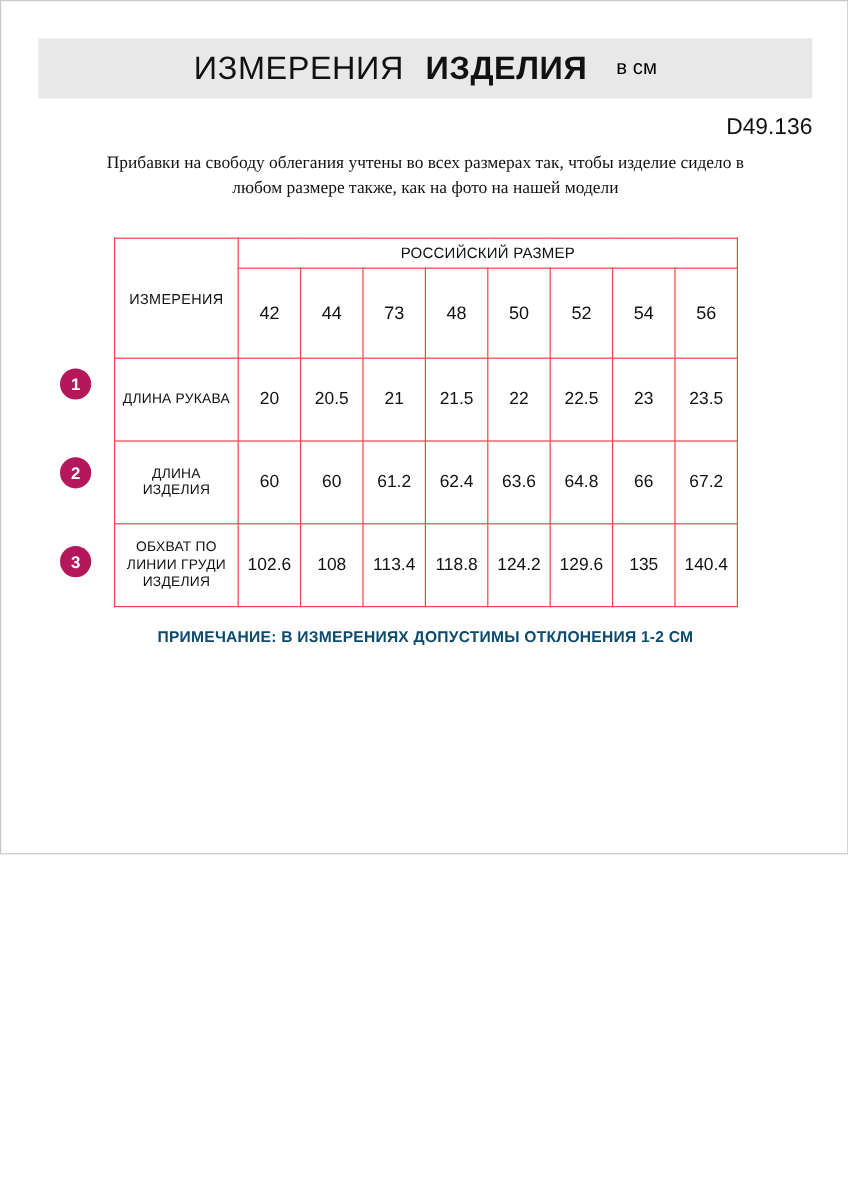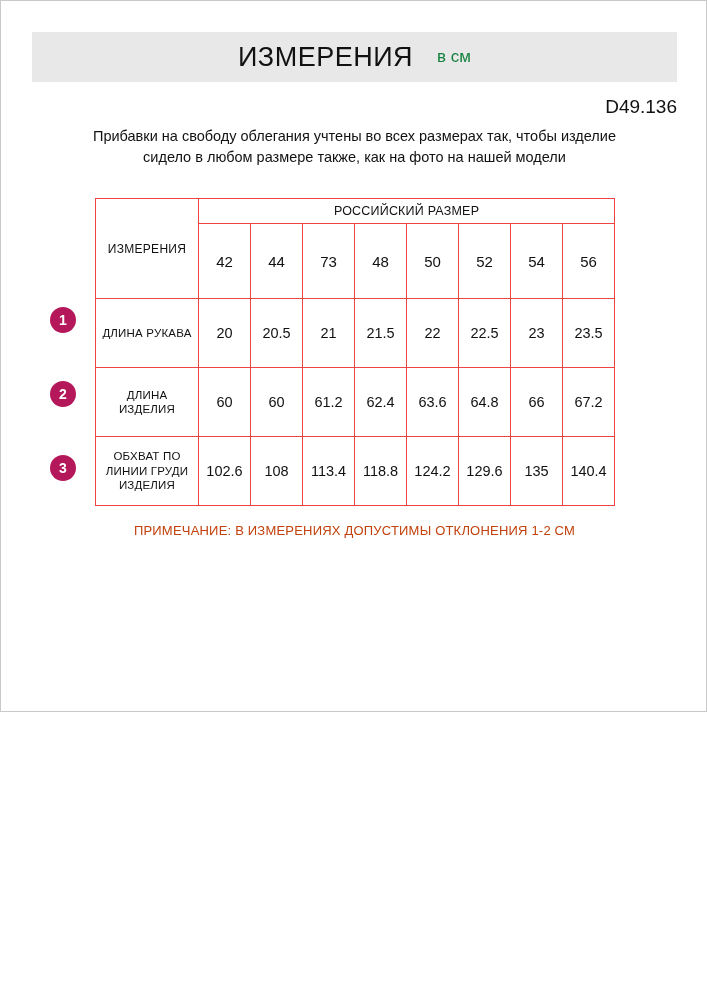--- a/index.html
+++ b/index.html
@@ -48,37 +48,38 @@
     font-weight: 400;
   }
   .header-word-2 {
     font-size: 27px;
     letter-spacing: 0.5px;
     color: #111;
     font-weight: bold;
   }
   .header-units {
     font-size: 17px;
-    color: #15803d;
+    color: #000000;
     margin-left: 6px;
     align-self: center;
   }
   .code {
     text-align: right;
     font-size: 19px;
     margin-top: 14px;
     color: #111;
   }
   .note-top {
     text-align: center;
     font-size: 14.5px;
     line-height: 1.45;
     margin-top: 8px;
     color: #111;
     padding: 0 55px;
+    font-family: Liberation Serif, serif;
   }
 
   
   .table-wrap {
     margin-top: 30px;
     position: relative;
     padding-left: 63px;
     box-sizing: border-box;
   }
   table.size-table {
@@ -137,34 +138,35 @@
     align-items: center;
     justify-content: center;
   }
   .b1 { top: 109px; }
   .b2 { top: 183px; }
   .b3 { top: 257px; }
 
   .note-bottom {
     text-align: center;
     font-size: 13px;
-    font-weight: normal;
+    font-weight: bold;
     margin-top: 17px;
-    color: #c2410c;
+    color: #0c4a6e;
     letter-spacing: 0.2px;
   }
 </style>
 </head>
 <body>
 
 <div class="page">
   <div class="content">
 
     <div class="header-band">
       <span class="header-word-1">ИЗМЕРЕНИЯ</span>
+      <span class="header-word-2">ИЗДЕЛИЯ</span>
       <span class="header-units">в см</span>
     </div>
 
     <div class="code">D49.136</div>
 
     <div class="note-top">Прибавки на свободу облегания учтены во всех размерах так, чтобы изделие сидело в любом размере также, как на фото на нашей модели</div>
 
     <div class="table-wrap">
 
       <div class="bullet b1">1</div>

